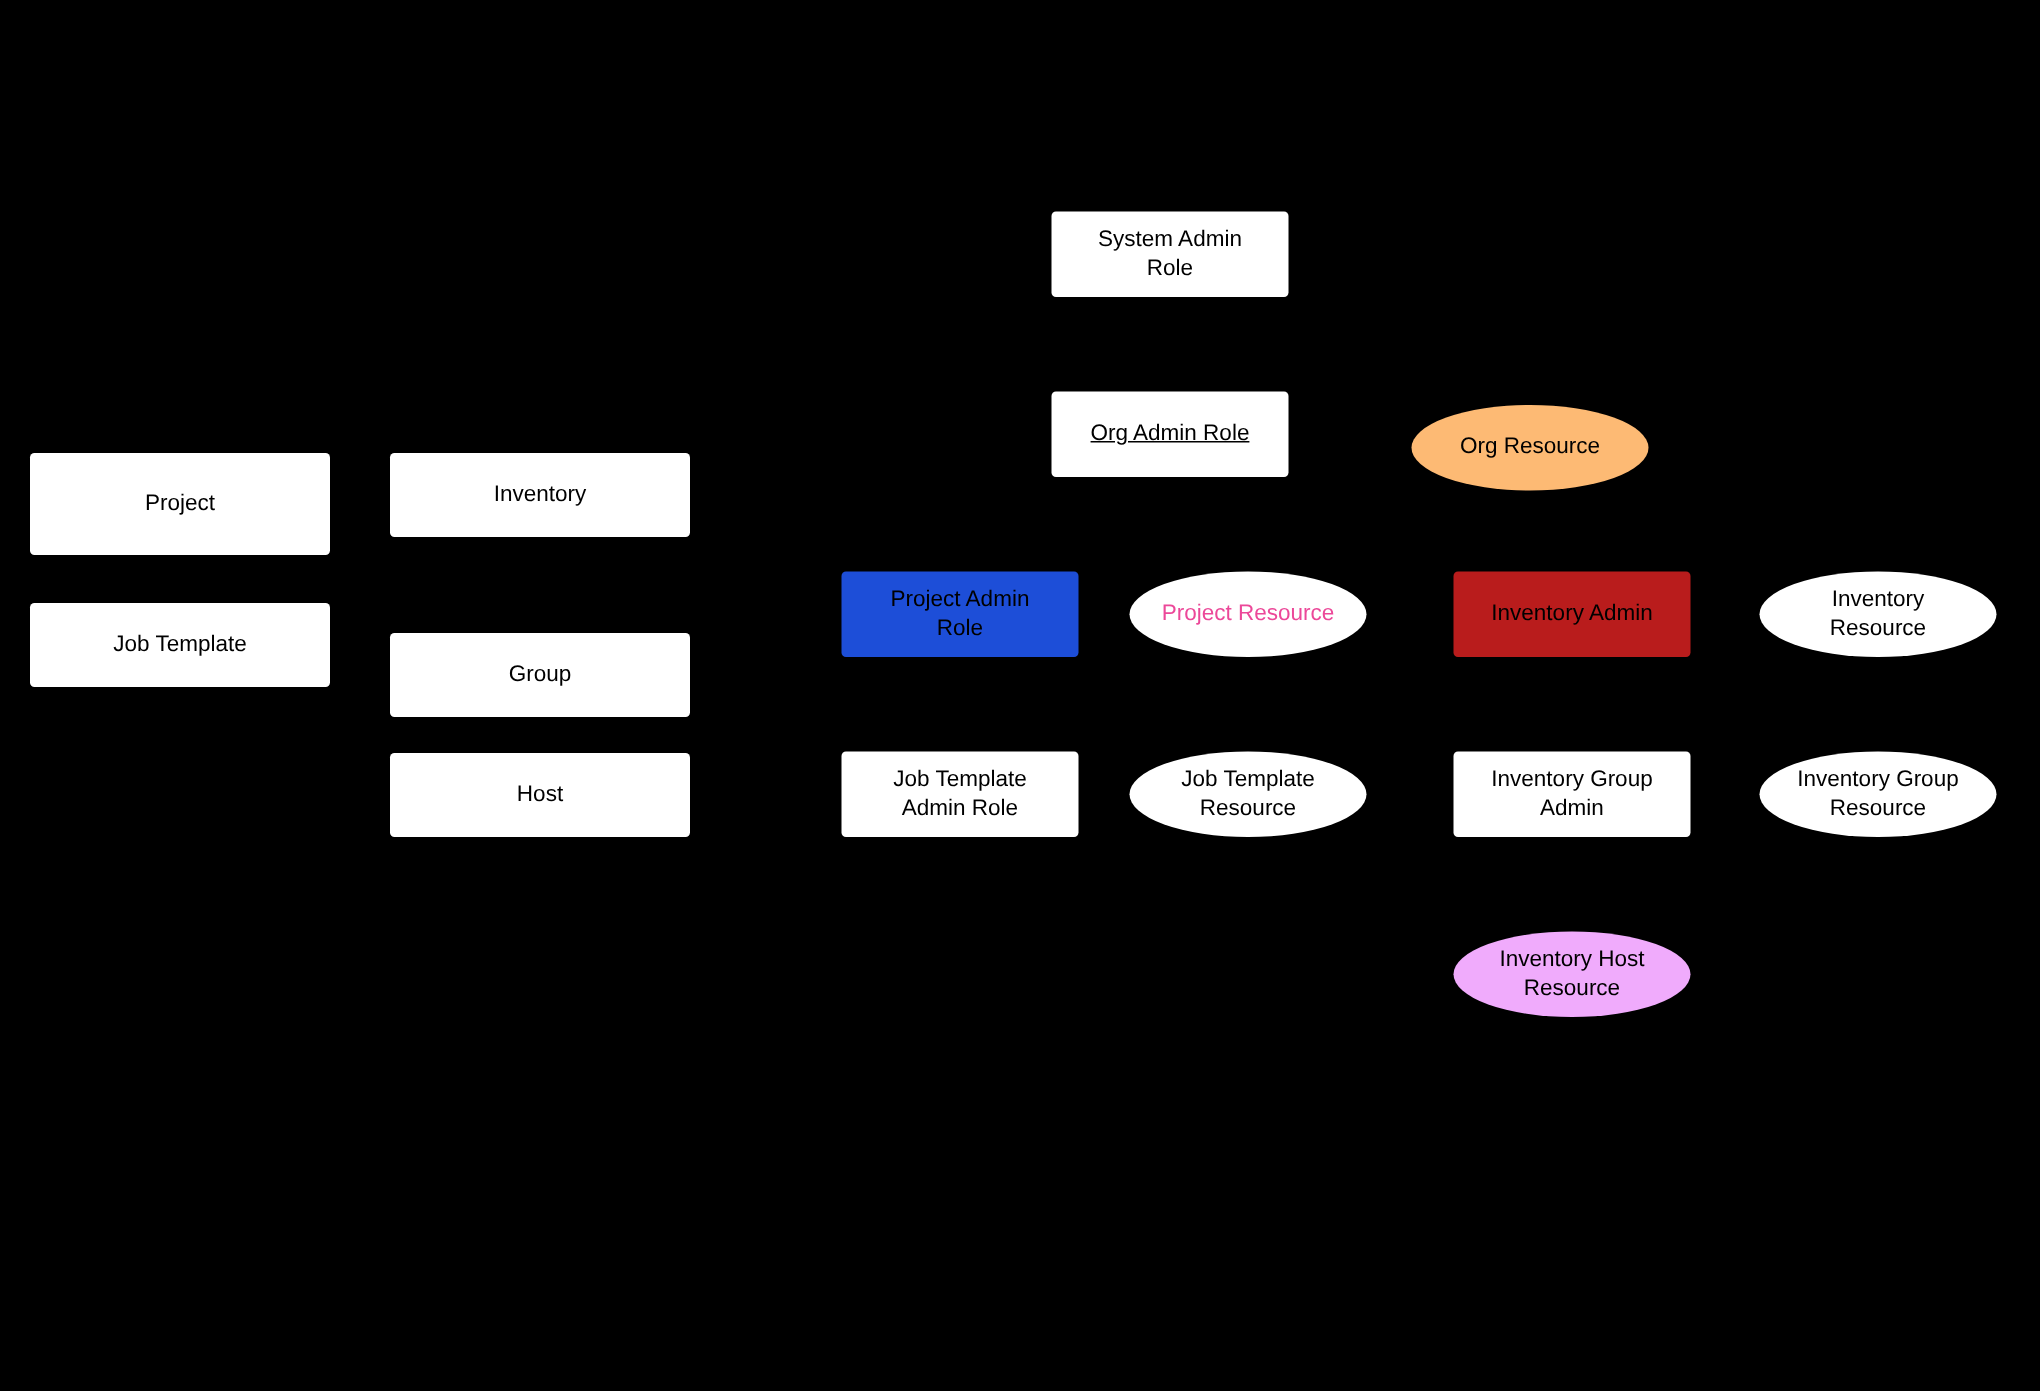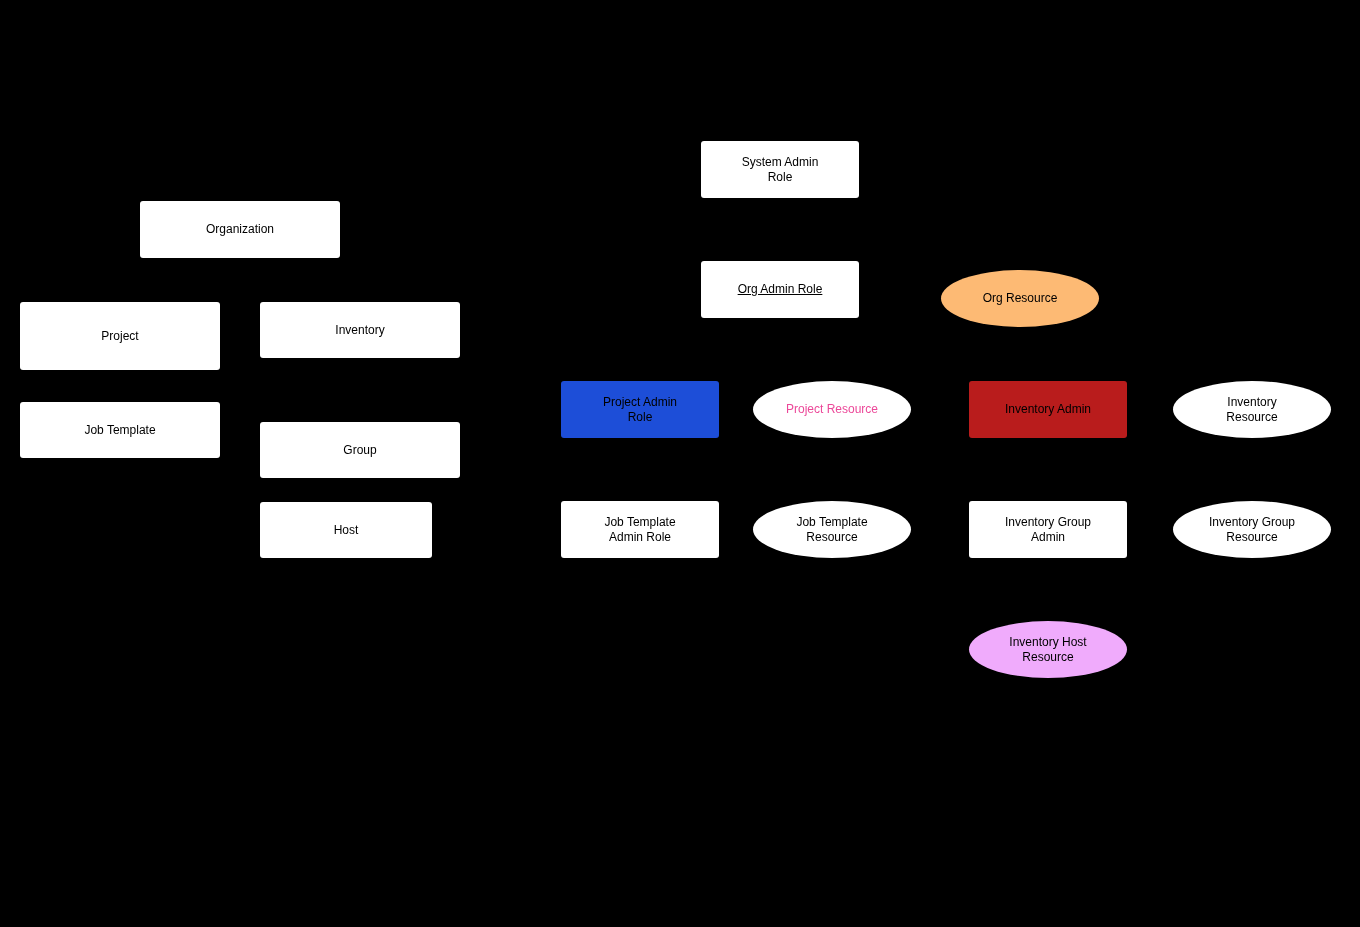--- a/index.html
+++ b/index.html
@@ -24,42 +24,41 @@
   }
   .node {
     position: absolute;
     background: #ffffff;
     color: #000000;
     display: flex;
     align-items: center;
     justify-content: center;
     text-align: center;
     line-height: 1.25;
-    font-size: 12px;
+    font-size: 15px;
     box-sizing: border-box;
     padding: 4px 8px;
     white-space: pre-line;
   }
   .rect {
     border-radius: 3px;
   }
   .ellipse {
     border-radius: 50% / 50%;
   }
 </style>
 </head>
 <body>
 
 <div id="canvas" style="background: rgb(0, 0, 0);">
-    <div class="node rect" style="left: 140px; top: 201px; width: 200px; height: 57px; background: rgb(255, 255, 255); color: rgb(0, 0, 0);">Organization</div>
     <div class="node rect" style="left: 20px; top: 302px; width: 200px; height: 68px; background: rgb(255, 255, 255); color: rgb(0, 0, 0);">Project</div>
     <div class="node rect" style="left: 260px; top: 302px; width: 200px; height: 56px; background: rgb(255, 255, 255); color: rgb(0, 0, 0);">Inventory</div>
     <div class="node rect" style="left: 20px; top: 402px; width: 200px; height: 56px; background: rgb(255, 255, 255); color: rgb(0, 0, 0);">Job Template</div>
     <div class="node rect" style="left: 260px; top: 402px; width: 200px; height: 56px; background: rgb(255, 255, 255); color: rgb(0, 0, 0); margin-top: 20px;">Group</div>
-    <div class="node rect" style="left: 260px; top: 502px; width: 172px; height: 56px; background: rgb(255, 255, 255); color: rgb(0, 0, 0);">Host</div>
+    <div class="node rect" style="left: 260px; top: 502px; width: 200px; height: 56px; background: rgb(255, 255, 255); color: rgb(0, 0, 0);">Host</div>
     <div class="node rect" style="left: 701px; top: 141px; width: 158px; height: 57px; background: rgb(255, 255, 255); color: rgb(0, 0, 0);">System Admin
 Role</div>
     <div class="node rect" style="left: 701px; top: 261px; width: 158px; height: 57px; background: rgb(255, 255, 255); color: rgb(0, 0, 0); text-decoration: underline;">Org Admin Role</div>
     <div class="node ellipse" style="left: 941px; top: 270px; width: 158px; height: 57px; background: #fdba74; color: rgb(0, 0, 0);">Org Resource</div>
     <div class="node rect" style="left: 561px; top: 381px; width: 158px; height: 57px; background: #1d4ed8; color: rgb(0, 0, 0);">Project Admin
 Role</div>
     <div class="node ellipse" style="left: 753px; top: 381px; width: 158px; height: 57px; background: rgb(255, 255, 255); color: #ec4899;">Project Resource</div>
     <div class="node rect" style="left: 969px; top: 381px; width: 158px; height: 57px; background: #b91c1c; color: rgb(0, 0, 0);">Inventory Admin</div>
     <div class="node ellipse" style="left: 1173px; top: 381px; width: 158px; height: 57px; background: rgb(255, 255, 255); color: rgb(0, 0, 0);">Inventory
 Resource</div>

